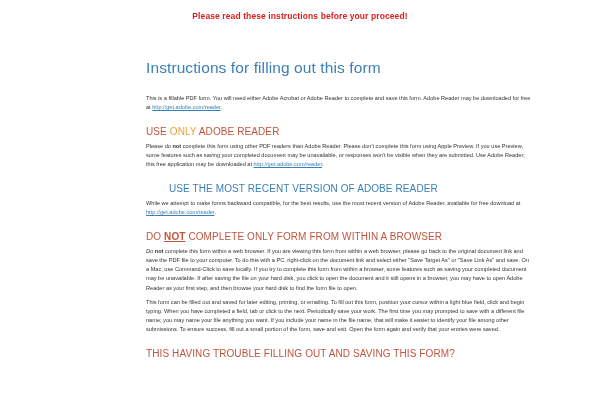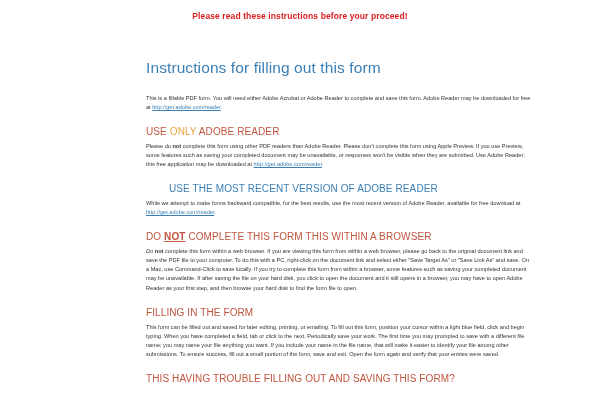--- a/index.html
+++ b/index.html
@@ -82,22 +82,21 @@
     <h1 class="doc-title">Instructions for filling out this form</h1>
 
     <p class="body-text"><span>This is a fillable PDF form. You will need either Adobe Acrobat or Adobe Reader to complete and save this form. Adobe Reader may be downloaded for free at </span><a class="link" href="#">http://get.adobe.com/reader</a><span>.</span></p>
 
     <h2 class="section"><span>USE </span><span class="only">ONLY</span><span> ADOBE READER</span></h2>
     <p class="body-text tight"><span>Please do </span><b class="strong">not</b><span> complete this form using other PDF readers than Adobe Reader. Please don't complete this form using Apple Preview. If you use Preview, some features such as saving your completed document may be unavailable, or responses won't be visible when they are submitted. Use Adobe Reader; this free application may be downloaded at </span><a class="link" href="#">http://get.adobe.com/reader</a><span>.</span></p>
 
     <h2 class="section blue">USE THE MOST RECENT VERSION OF ADOBE READER</h2>
     <p class="body-text tight"><span>While we attempt to make forms backward compatible, for the best results, use the most recent version of Adobe Reader, available for free download at </span><a class="link" href="#">http://get.adobe.com/reader</a><span>.</span></p>
 
-    <h2 class="section"><span>DO </span><b class="u-strong">NOT</b><span> COMPLETE THIS FORM THIS WITHIN A BROWSER</span></h2>
+    <h2 class="section"><span>DO </span><b class="u-strong">NOT</b><span> COMPLETE ONLY FORM FROM WITHIN A BROWSER</span></h2>
     <p class="body-text tight"><i class="em">Do </i><b class="strong">not</b><span> complete this form within a web browser. If you are viewing this form from within a web browser, please go back to the original document link and save the PDF file to your computer. To do this with a PC, right-click on the document link and select either "Save Target As" or "Save Link As" and save. On a Mac, use Command-Click to save locally. If you try to complete this form from within a browser, some features such as saving your completed document may be unavailable. If after saving the file on your hard disk, you click to open the document and it still opens in a browser, you may have to open Adobe Reader as your first step, and then browse your hard disk to find the form file to open.</span></p>
 
-    <h2 class="section">FILLING IN THE FORM</h2>
     <p class="body-text tight">This form can be filled out and saved for later editing, printing, or emailing. To fill out this form, position your cursor within a light blue field, click and begin typing. When you have completed a field, tab or click to the next. Periodically save your work. The first time you may prompted to save with a different file name; you may name your file anything you want. If you include your name in the file name, that will make it easier to identify your file among other submissions. To ensure success, fill out a small portion of the form, save and exit. Open the form again and verify that your entries were saved.</p>
 
     <h2 class="section">THIS HAVING TROUBLE FILLING OUT AND SAVING THIS FORM?</h2>
 
   </div>
 </div>
 
 </body></html>

